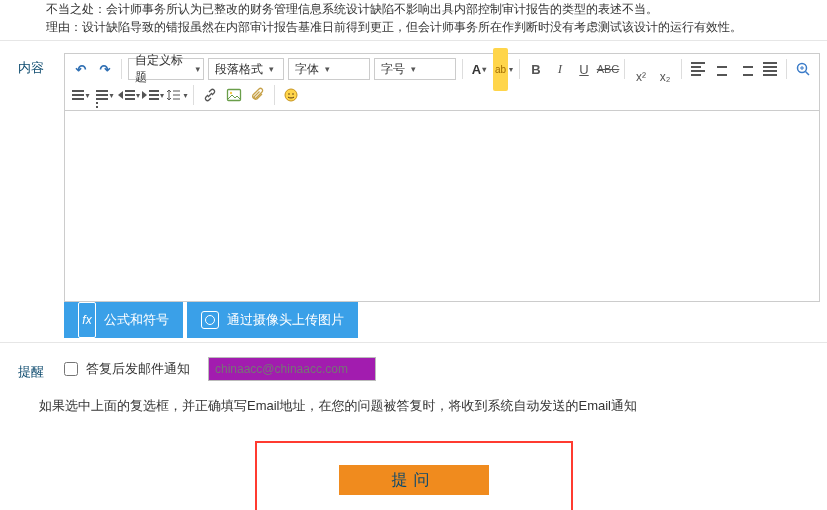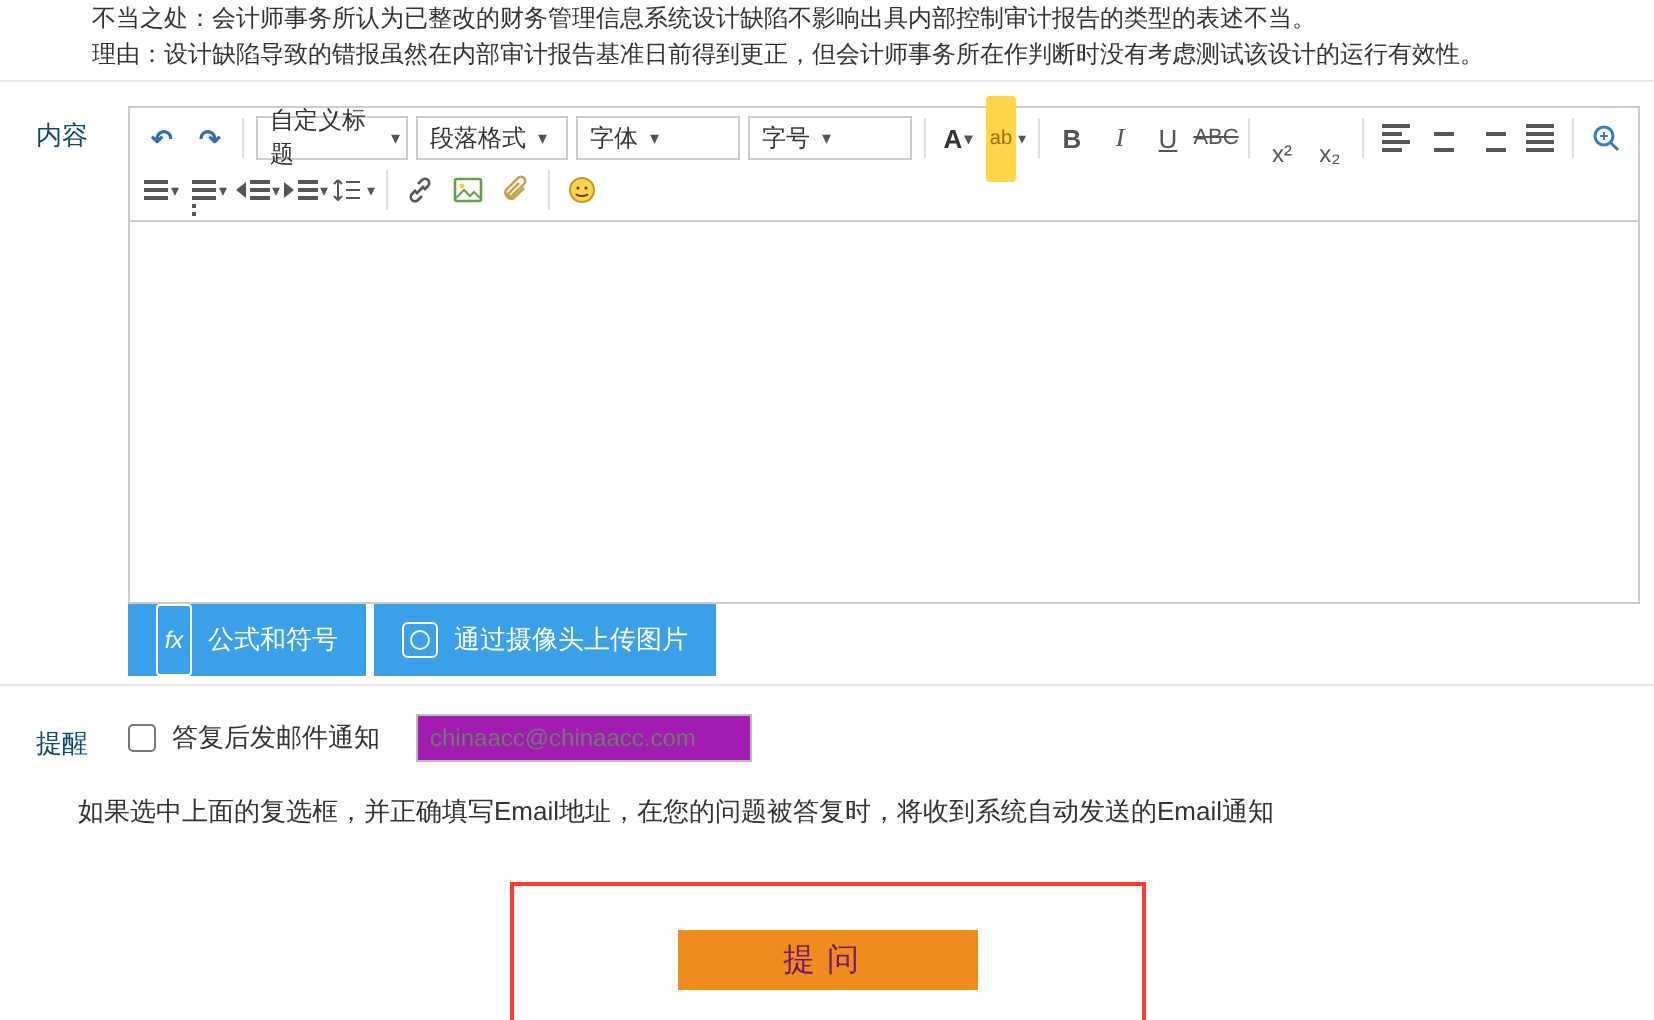--- a/index.html
+++ b/index.html
@@ -38,21 +38,21 @@
 .bbtn .bic { width: 18px; height: 36px; border: 1.5px solid #fff; display: inline-flex; align-items: center; justify-content: center; margin-right: 8px; font-style: italic; font-size: 12px; border-radius: 2px; }
 .bbtn .cam { width: 18px; height: 18px; border: 1.5px solid #fff; border-radius: 3px; margin-right: 8px; position: relative; }
 .bbtn .cam::after { content:""; position:absolute; width:8px;height:8px;border:1.5px solid #fff;border-radius:50%;top:3px;left:3px;}
 .remind-row { display: flex; align-items: center; border-top: 1px solid #e6e6e6; padding: 14px 10px 6px 0; }
 .chk { width: 14px; height: 14px; margin-right: 8px; }
 .remind-label { margin-right: 18px; font-size: 13px; color: #333; }
 .email-input { width: 168px; height: 24px; border: 1px solid #bbb; padding: 0 6px; font-size: 12px; color: #bbb; background: #a21caf; }
 .hint { padding: 10px 0 20px 39px; font-size: 13px; color: #333; }
 .submit-wrap { display: flex; justify-content: center; padding: 6px 0 10px 0; }
 .submit-box { border: 2px solid #ff3b30; padding: 22px 82px; }
-.submit-btn { background: #f08b1e; color: #701a75; border: none; width: 150px; height: 30px; font-size: 16px; cursor: pointer; letter-spacing: 6px; }
+.submit-btn { background: #f08b1e; color: #0c4a6e; border: none; width: 150px; height: 30px; font-size: 16px; cursor: pointer; letter-spacing: 6px; }
 svg { width: 16px; height: 16px; }
 .drop-mini{font-size:8px;color:#555;margin-left:1px;}
 </style>
 </head>
 <body>
 
 <div class="top-text">
   <div>不当之处：会计师事务所认为已整改的财务管理信息系统设计缺陷不影响出具内部控制审计报告的类型的表述不当。</div>
   <div>理由：设计缺陷导致的错报虽然在内部审计报告基准日前得到更正，但会计师事务所在作判断时没有考虑测试该设计的运行有效性。</div>
 </div>

